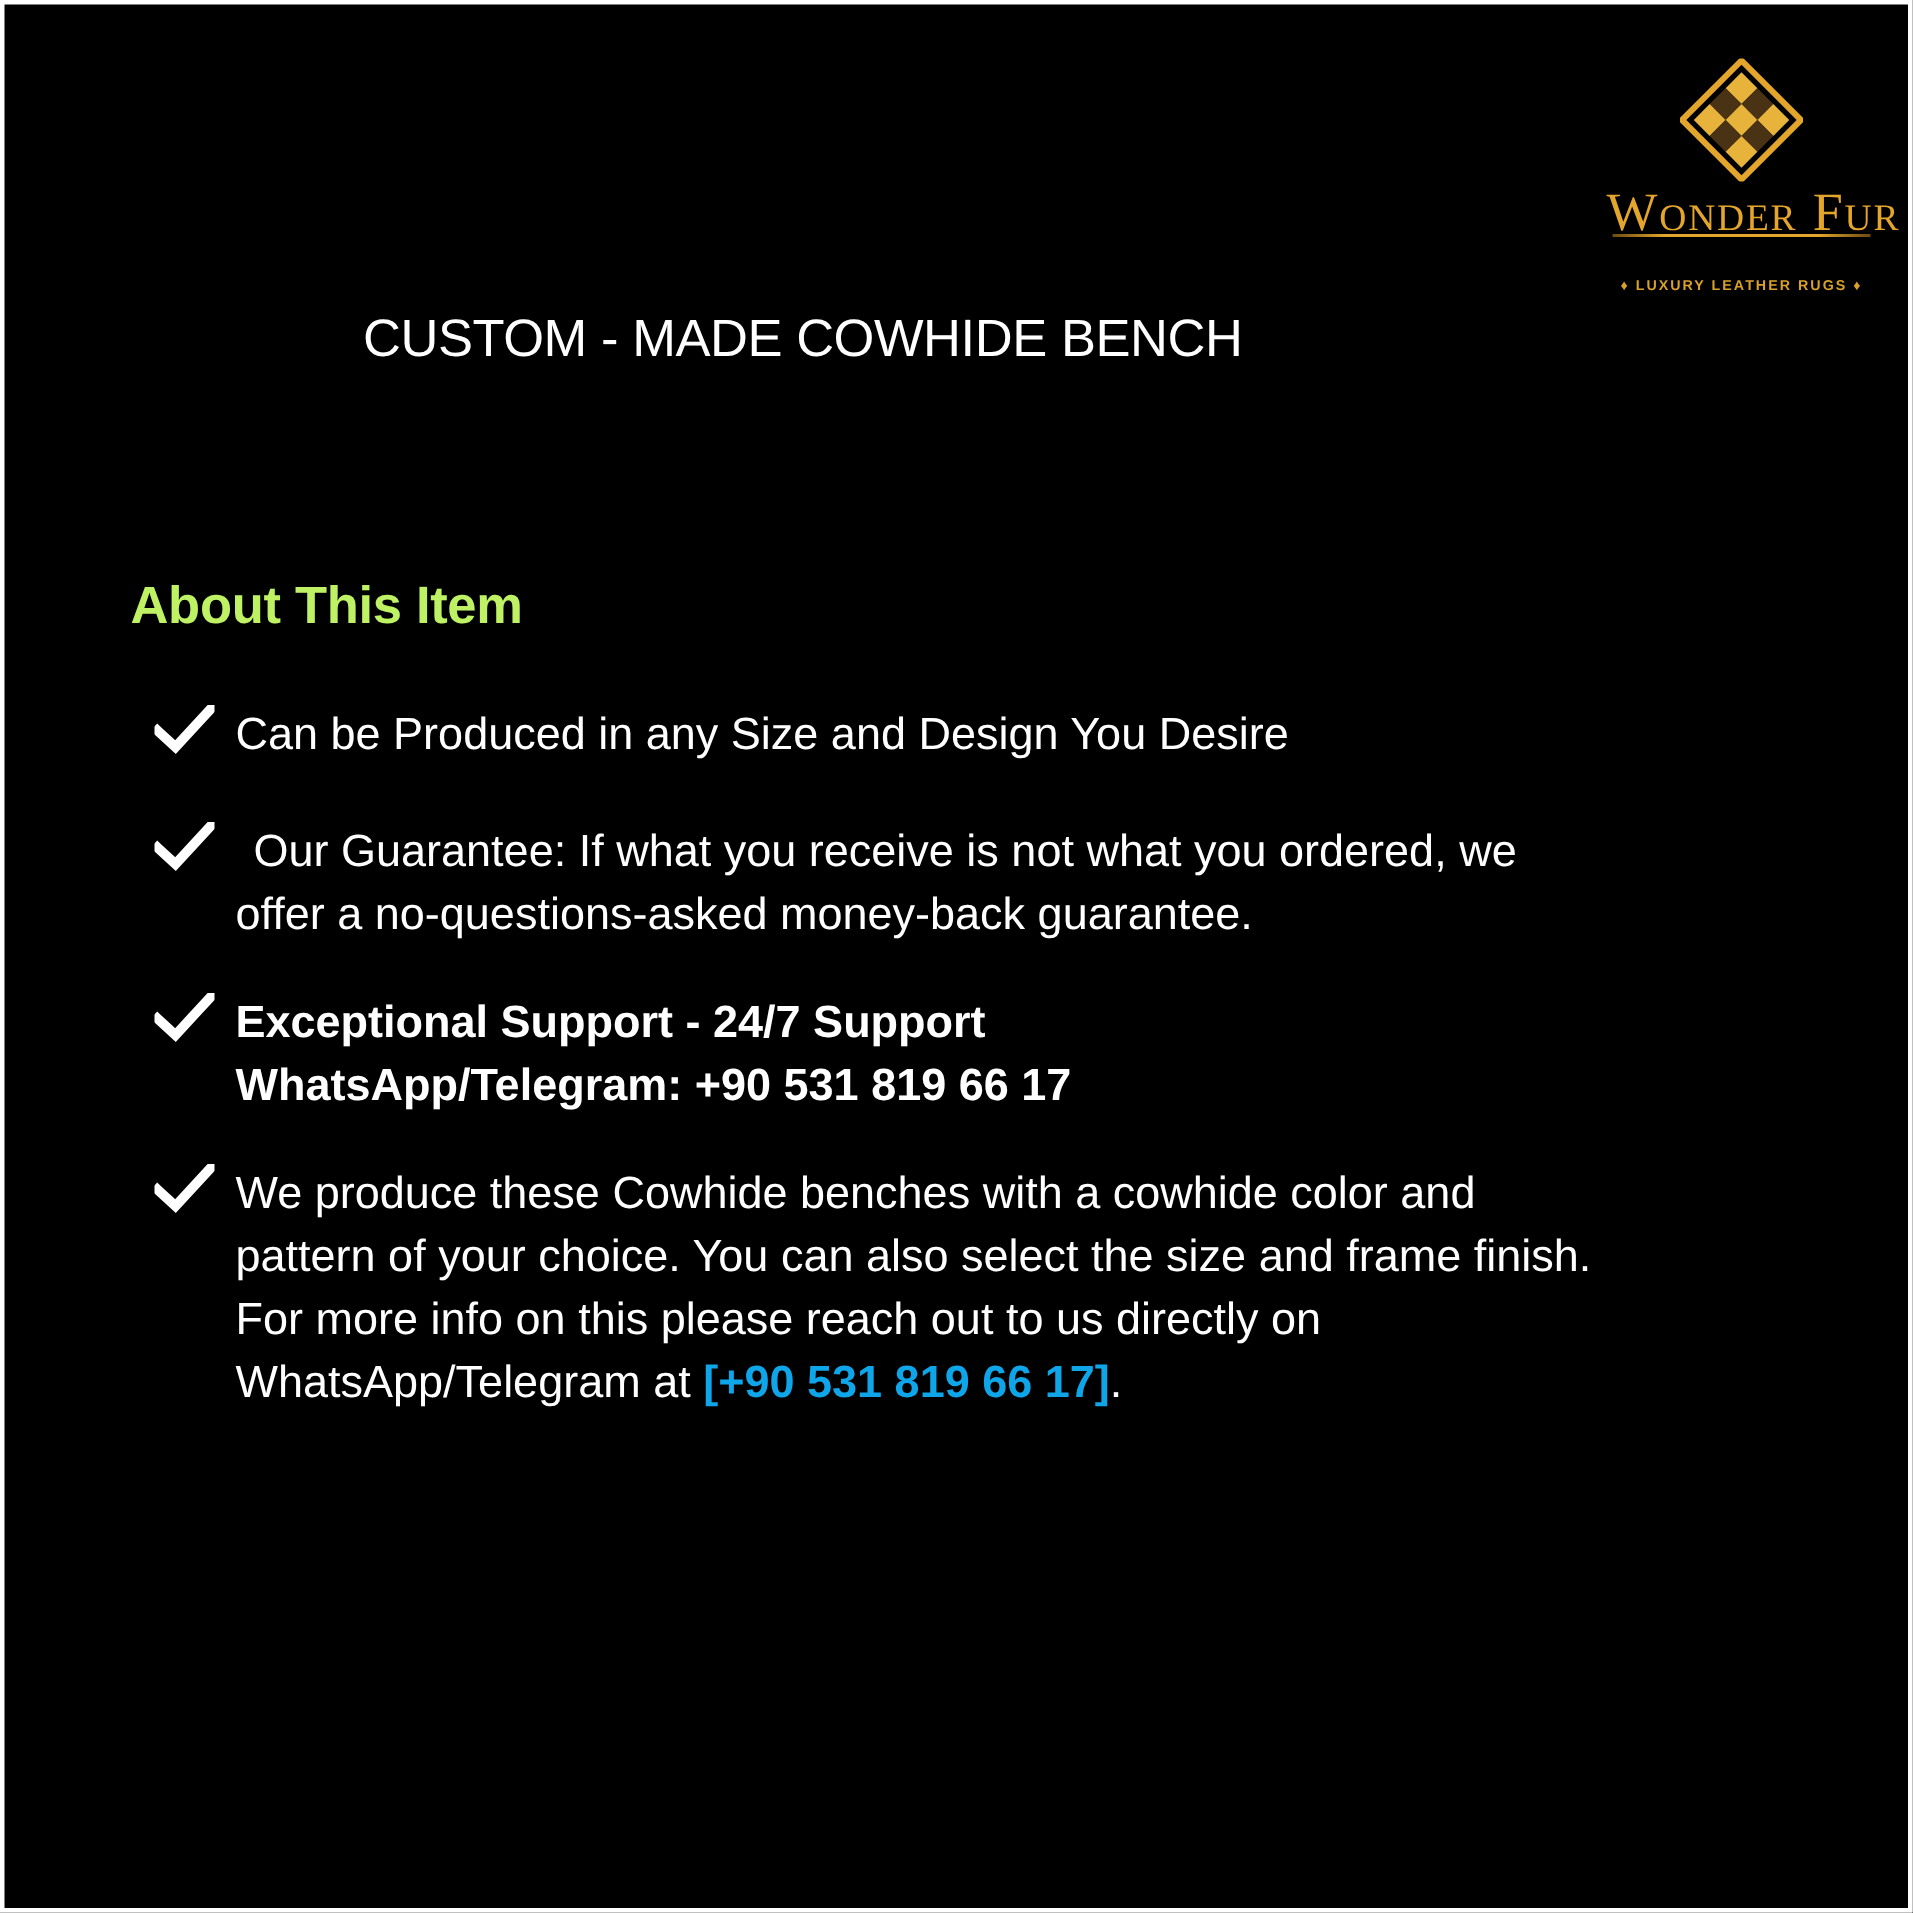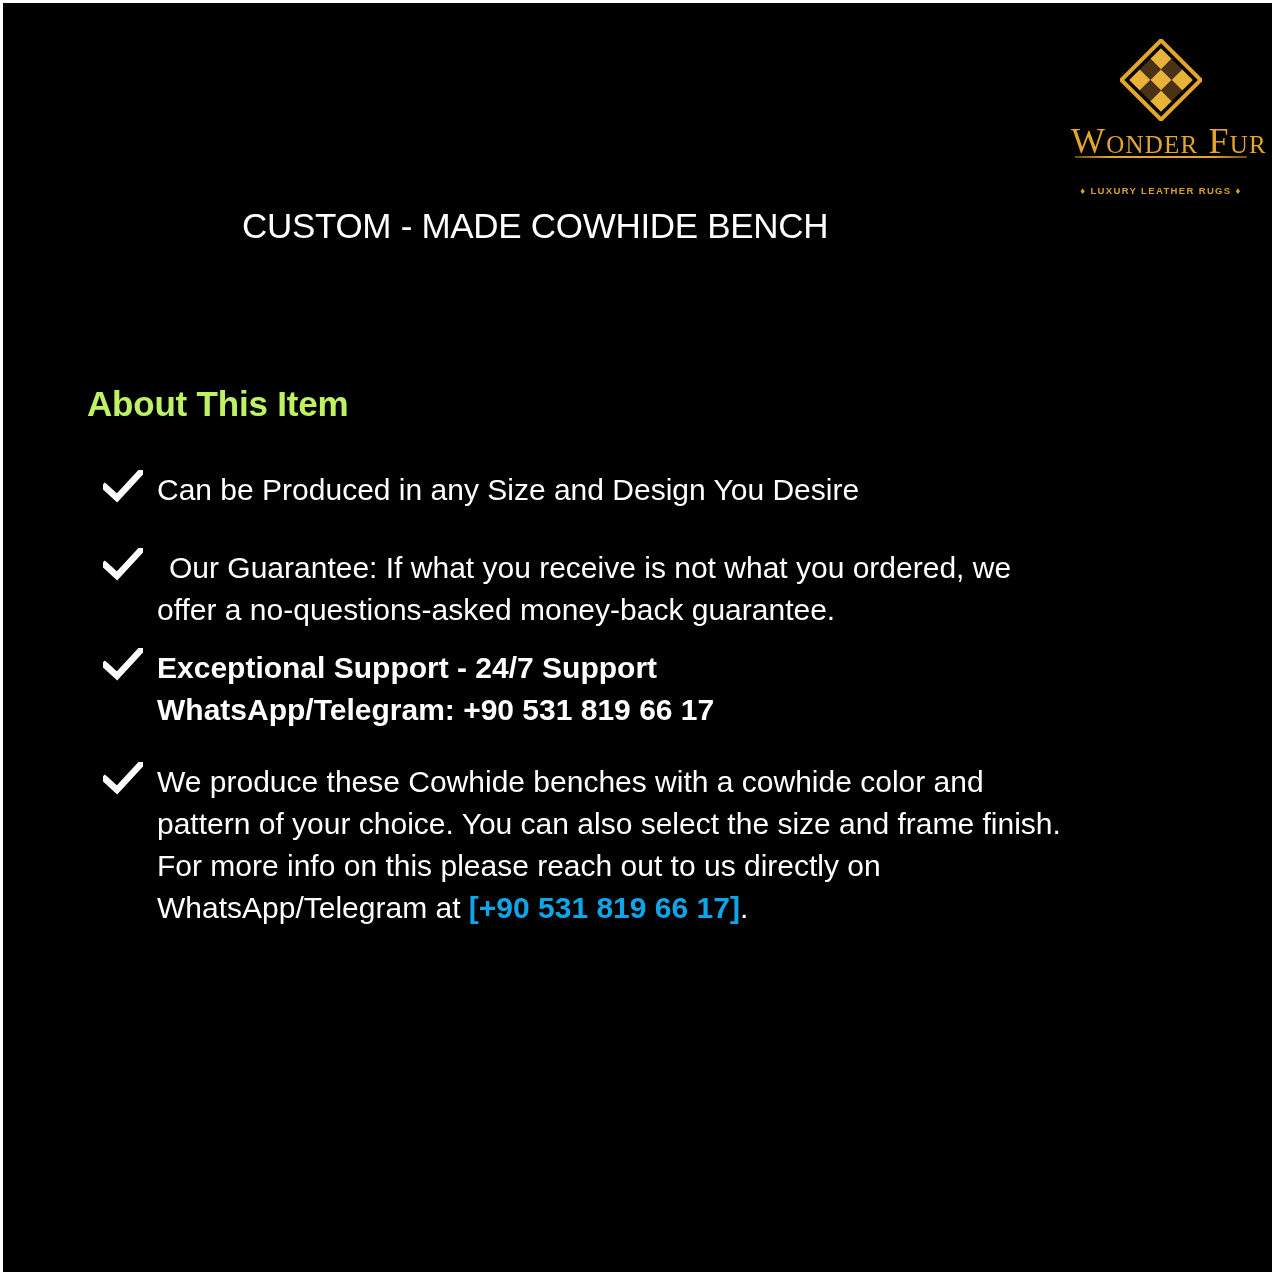--- a/index.html
+++ b/index.html
@@ -173,21 +173,21 @@
     <div class="bullet" style="margin-bottom:36px;">
       <span class="check">
         <svg viewBox="0 0 40 34" width="40" height="34" aria-hidden="true">
           <path d="M2 17 L14 28 L38 2" fill="none" stroke="currentColor" stroke-width="6.5" stroke-linecap="square" stroke-linejoin="miter"></path>
         </svg>
       </span>
       <span class="bullet-text">Can be Produced in any Size and Design You Desire</span>
     </div>
 
 
-    <div class="bullet indent-hang" style="margin-bottom:16px;">
+    <div class="bullet indent-hang" style="margin-bottom:30px;">
       <span class="check">
         <svg viewBox="0 0 40 34" width="40" height="34" aria-hidden="true">
           <path d="M2 17 L14 28 L38 2" fill="none" stroke="currentColor" stroke-width="6.5" stroke-linecap="square" stroke-linejoin="miter"></path>
         </svg>
       </span>
       <span class="bullet-text">Our Guarantee: If what you receive is not what you ordered, we
 offer a no-questions-asked money-back guarantee.</span>
     </div>
 
     <div class="bullet" style="margin-bottom:30px;font-weight:bold;">

